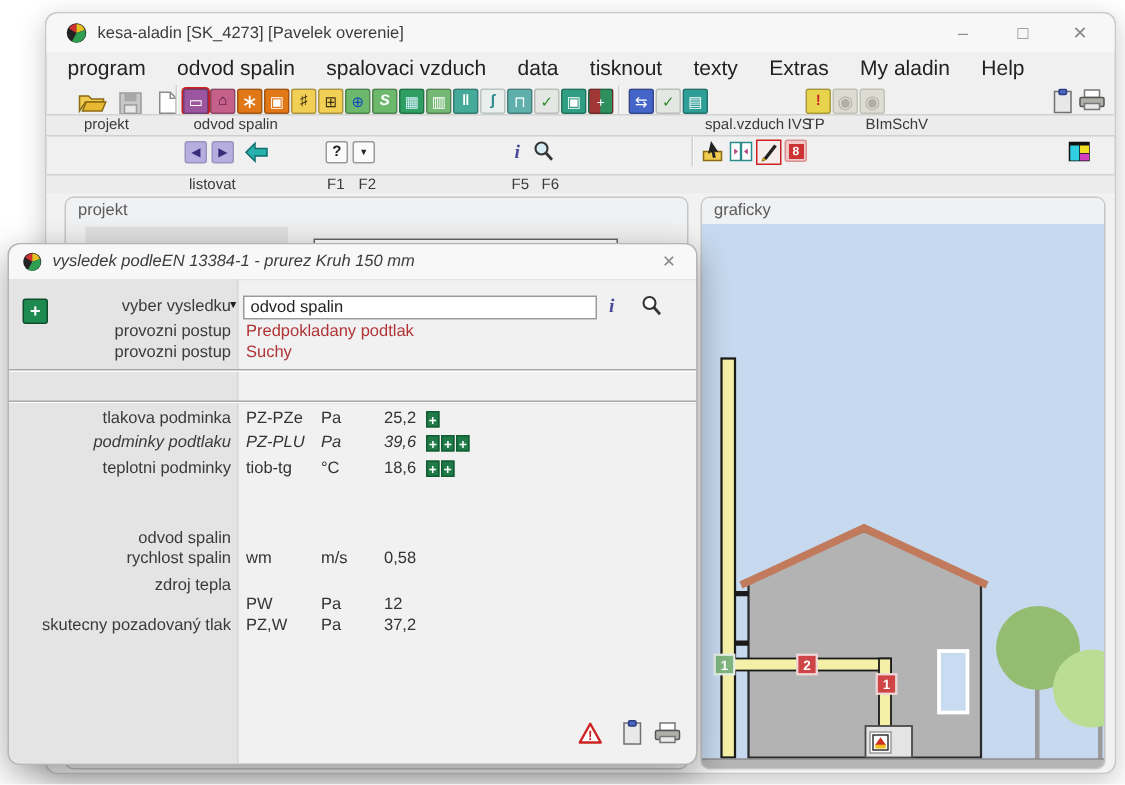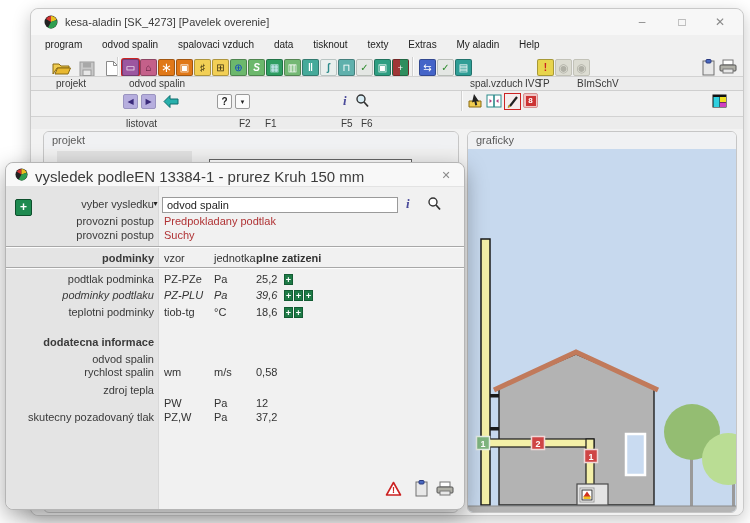--- a/index.html
+++ b/index.html
@@ -4,21 +4,21 @@
 <style>
   html,body{margin:0;padding:0;background:#ffffff;font-family:"Liberation Sans",sans-serif;}
   .stage{position:relative;width:750px;height:523px;overflow:hidden;background:#fff;}
   
   .mainwin{position:absolute;left:30px;top:8px;width:714px;height:508px;background:#f0f0f0;
     border:1px solid #c9c9c9;border-radius:8px;box-shadow:0 5px 18px rgba(0,0,0,.22);box-sizing:border-box;}
   .titlebar{position:relative;height:26px;background:#f7f7f7;border-radius:8px 8px 0 0;}
   .titlebar .appico{position:absolute;left:13px;top:6px;width:14px;height:14px;}
   .titlebar .title{position:absolute;left:34px;top:7px;font-size:11px;color:#3c3c3c;}
   .winctl{position:absolute;top:4px;width:30px;height:18px;text-align:center;font-size:12px;color:#8a8a8a;line-height:18px;}
-  .menubar{position:relative;height:20px;padding-left:14px;font-size:10px;color:#222;}
+  .menubar{position:relative;height:20px;padding-left:14px;font-size:14px;color:#222;}
   .menubar span{display:inline-block;margin-right:17px;line-height:20px;}
   
   .tbrow1{position:absolute;left:0;top:46px;width:100%;height:29px;}
   .tbrow2{position:absolute;left:0;top:80px;width:100%;height:27px;}
   .lblrow{position:absolute;left:0;width:100%;height:13px;background:#ececec;border-top:1px solid #d2d2d2;border-bottom:1px solid #cfcfcf;font-size:10px;color:#3a3a3a;}
   .lblrow1{top:67px;}
   .lblrow2{top:107px;border-bottom:1px solid #ffffff;}
   .lblrow span{position:absolute;top:1px;}
   .vsep{position:absolute;top:2px;width:1px;height:24px;background:#d0d0d0;border-right:1px solid #fbfbfb;}
   .grp{position:absolute;top:4px;display:flex;gap:1px;}
@@ -49,21 +49,21 @@
   .p-projekt{left:12px;top:2px;width:416px;height:382px;background:#f0f0f0;}
   .p-graficky{left:436px;top:2px;width:270px;height:382px;}
   .projbox{position:absolute;left:13px;top:19px;width:135px;height:14px;background:#e0e0e0;}
   .projfield{position:absolute;left:165px;top:27px;width:203px;height:22px;background:#fff;border:1px solid #666;box-sizing:border-box;}
   .scene{position:absolute;left:0;top:17px;width:268px;height:363px;display:block;}
   
   .dialog{position:absolute;left:5px;top:162px;width:460px;height:348px;background:#f1f1f1;
     border:1px solid #b5b5b5;border-radius:8px;box-shadow:0 7px 22px rgba(0,0,0,.35);box-sizing:border-box;}
   .dtitle{position:relative;height:23px;background:#f8f8f8;border-bottom:1px solid #e3e3e3;border-radius:8px 8px 0 0;}
   .dtitle .appico{position:absolute;left:9px;top:5px;width:13px;height:13px;}
-  .dtitle .dtext{position:absolute;left:29px;top:5px;font-size:15px;color:#3c3c3c;}
+  .dtitle .dtext{position:absolute;left:29px;top:5px;font-size:11px;color:#3c3c3c;font-style:italic;}
   .dclose{position:absolute;right:10px;top:4px;width:16px;height:16px;text-align:center;line-height:16px;font-size:11px;color:#8a8a8a;}
   .dbody{position:absolute;left:0;top:23px;right:0;bottom:0;font-size:11px;color:#333;border-radius:0 0 8px 8px;overflow:hidden;}
   .leftcol{position:absolute;left:0;top:0;width:152px;bottom:0;background:#e4e4e4;border-right:1px solid #d8d8d8;}
   .drow{position:absolute;left:0;width:100%;height:13px;line-height:13px;}
   .dlabel{position:absolute;left:0;width:148px;text-align:right;color:#3a3a3a;}
   .bold{font-weight:bold;}
   .c1{position:absolute;left:158px;} .c2{position:absolute;left:208px;} .c3{position:absolute;left:250px;}
   .c4{position:absolute;left:278px;top:1px;display:flex;gap:1px;}
   .red{color:#b03335;}
   .plusbtn{position:absolute;left:9px;top:13px;width:17px;height:17px;background:#1e8a50;border:1px solid #0d4f2c;
@@ -240,21 +240,21 @@
           <rect x="0.5" y="0.5" width="14" height="13" fill="#111"></rect>
           <rect x="1.5" y="3" width="6" height="10" fill="#30d0e0"></rect>
           <rect x="8" y="3" width="6" height="5" fill="#f0e020"></rect>
           <rect x="8" y="8.5" width="6" height="4.5" fill="#d040c0"></rect>
         </svg>
       </span>
     </div>
 
     <div class="lblrow lblrow2">
       <span style="left:95px;">listovat</span>
-      <span style="left:187px;margin-left:47px;">F1</span>
+      <span style="left:187px;">F1</span>
       <span style="left:208px;">F2</span>
       <span style="left:310px;">F5</span>
       <span style="left:330px;">F6</span>
     </div>
 
     <div class="content">
       <div class="panel p-projekt">
         <div class="phead">projekt</div>
         <div class="projbox"></div>
         <div class="projfield"></div>
@@ -341,31 +341,25 @@
         <span class="dlabel">provozni postup</span>
         <span class="c1 red">Predpokladany podtlak</span>
       </div>
       <div class="drow" style="top:43px;">
         <span class="dlabel">provozni postup</span>
         <span class="c1 red">Suchy</span>
       </div>
 
       <div class="dsep" style="top:60px;"></div>
 
-      <div class="drow" style="top:66px;">
-        <span class="dlabel bold">podminky</span>
-        <span class="c1">vzor</span>
-        <span class="c2">jednotka</span>
-        <span class="c3 bold">plne zatizeni</span>
-      </div>
 
       <div class="dsep" style="top:81px;"></div>
 
       <div class="drow" style="top:87px;">
-        <span class="dlabel">podtlak podminka</span>
+        <span class="dlabel">tlakova podminka</span>
         <span class="c1">PZ-PZe</span>
         <span class="c2">Pa</span>
         <span class="c3">25,2</span>
         <span class="c4">
           <span class="pbadge">+</span>
         </span>
       </div>
       <div class="drow" style="top:103px;font-style:italic;">
         <span class="dlabel">podminky podtlaku</span>
         <span class="c1">PZ-PLU</span>
@@ -381,23 +375,20 @@
         <span class="dlabel">teplotni podminky</span>
         <span class="c1">tiob-tg</span>
         <span class="c2">°C</span>
         <span class="c3">18,6</span>
         <span class="c4">
           <span class="pbadge">+</span>
           <span class="pbadge">+</span>
         </span>
       </div>
 
-      <div class="drow" style="top:150px;">
-        <span class="dlabel bold">dodatecna informace</span>
-      </div>
       <div class="drow" style="top:167px;">
         <span class="dlabel">odvod spalin</span>
       </div>
       <div class="drow" style="top:180px;">
         <span class="dlabel">rychlost spalin</span>
         <span class="c1">wm</span>
         <span class="c2">m/s</span>
         <span class="c3">0,58</span>
       </div>
       <div class="drow" style="top:198px;">

